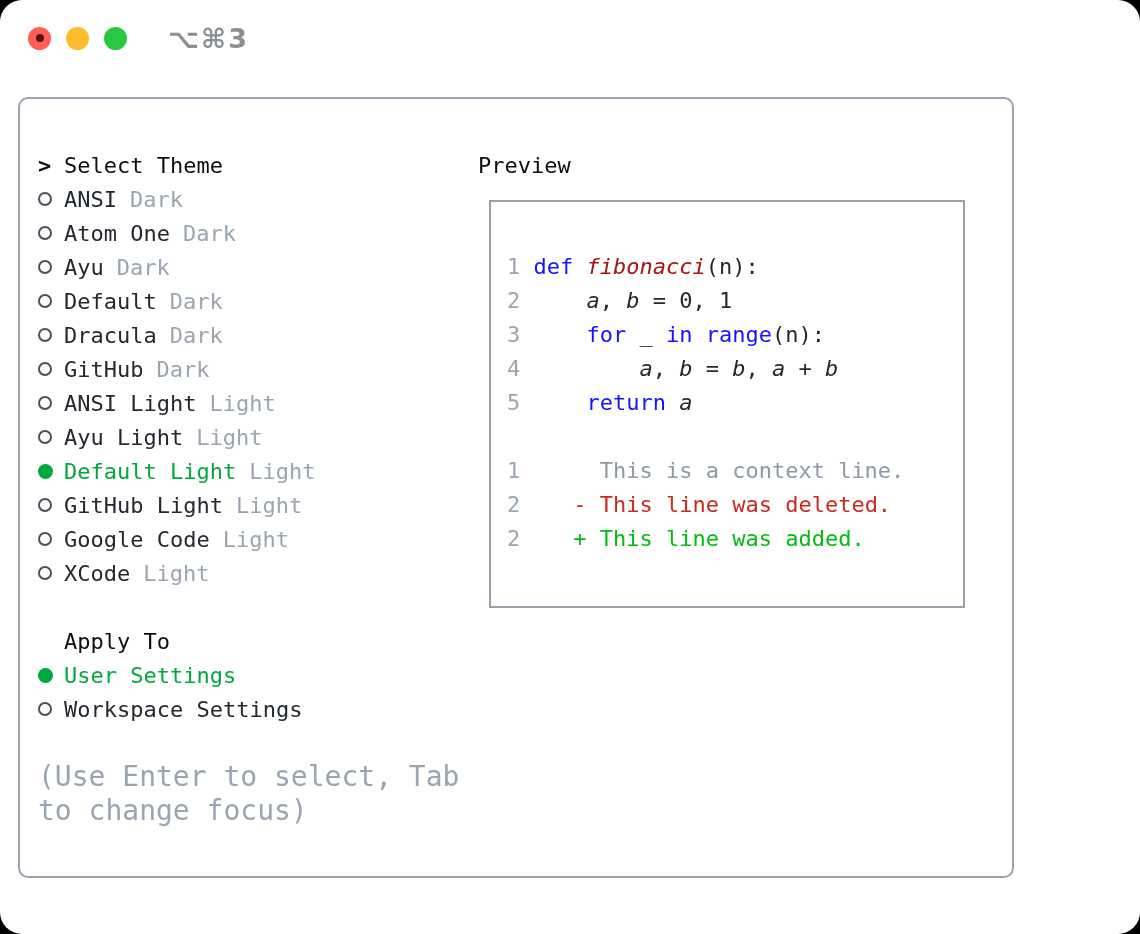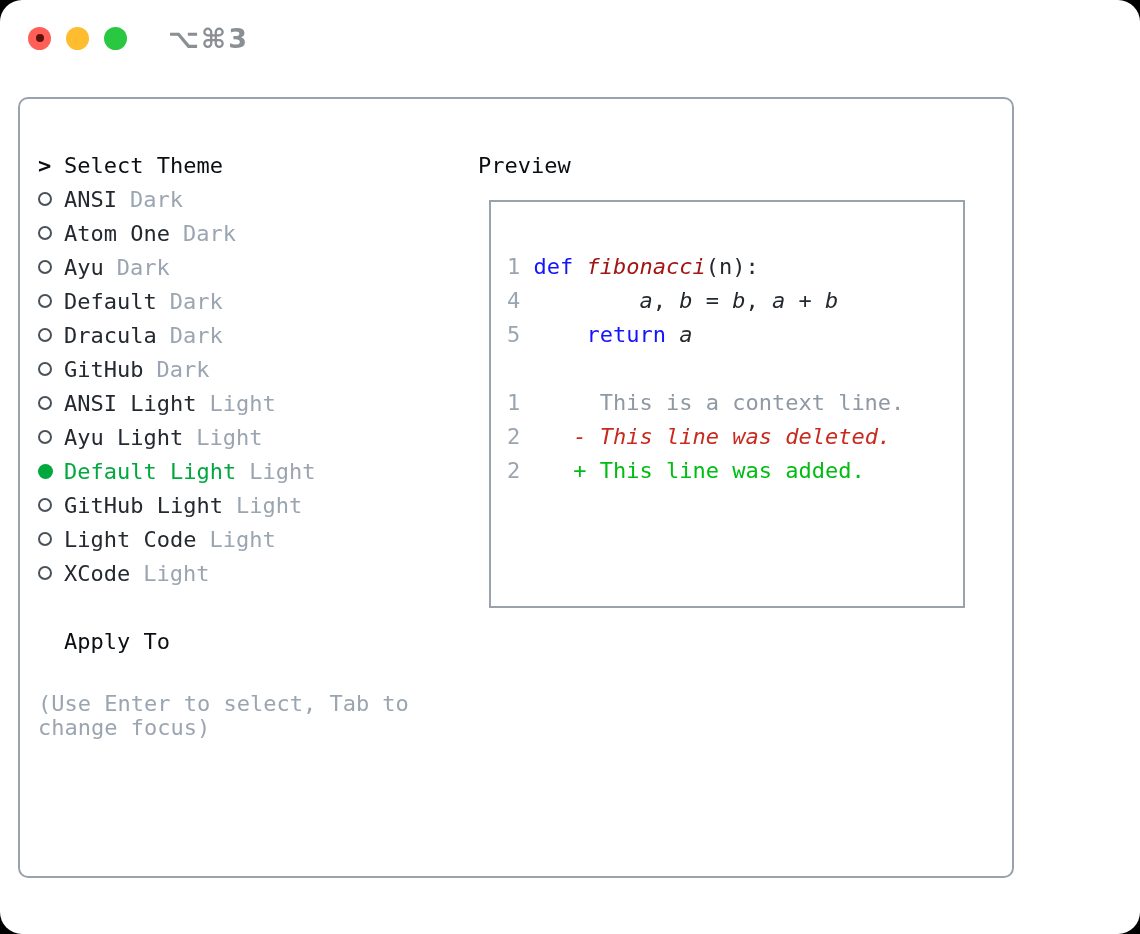--- a/index.html
+++ b/index.html
@@ -46,37 +46,37 @@
     box-sizing:border-box;width:14px;height:14px;border-radius:50%;
     border:2px solid #49515a;background:transparent;
   }
   .dot.sel{border:none;background:var(--green,#00a83e);width:15px;height:15px;}
   .name{color:var(--text,#24292f);}
   .theme-row.selected .name{color:var(--green,#00a83e);}
   .apply-row.selected .name{color:var(--green,#00a83e);}
   .tag{color:var(--muted,#9aa5b1);margin-left:13px;}
   .apply-label{color:var(--heading,#171b20);}
   .hint{
-    width:440px;font-size:22px;line-height:24px;color:var(--muted,#9aa5b1);
+    width:440px;font-size:28px;line-height:34px;color:var(--muted,#9aa5b1);
   }
   
   .preview-box{
     box-sizing:border-box;margin-left:11px;margin-top:18px;
     width:476px;height:408px;
     border:2px solid var(--border,#99a3ad);
     padding:48px 0 0 16px;background:#fff;overflow:hidden;
   }
   .code-line{white-space:pre;height:34px;line-height:34px;font-size:22px;color:var(--text,#24292f);}
   .tok-ln{color:var(--muted,#9aa5b1);}
   .tok-kw{color:var(--kw,#1414ff);}
   .tok-fn{color:var(--fn,#a31515);font-style:italic;}
   .tok-v{font-style:italic;}
   .tok-pl{color:var(--text,#24292f);}
   .tok-ctx{color:var(--ctx,#8f99a3);margin-top:24px;}
-  .tok-del{color:var(--del,#c9291e);font-style:italic;}
+  .tok-del{color:var(--del,#c9291e);}
   .tok-add{color:var(--add,#00bd13);}
 </style>
 </head>
 <body>
 
 <div class="window">
 
   <div class="titlebar">
     <div class="tl tl-red">
       <span class="tl-dot"></span>
@@ -162,51 +162,67 @@
             <span class="marker">
               <span class="dot"></span>
             </span>
             <span class="name">GitHub Light</span>
             <span class="tag">Light</span>
           </div>
           <div class="row theme-row">
             <span class="marker">
               <span class="dot"></span>
             </span>
-            <span class="name">Light Code</span>
+            <span class="name">Google Code</span>
             <span class="tag">Light</span>
           </div>
           <div class="row theme-row">
             <span class="marker">
               <span class="dot"></span>
             </span>
             <span class="name">XCode</span>
             <span class="tag">Light</span>
           </div>
         </div>
 
       <div class="row"></div>
 
       <div class="row">
         <span class="marker"></span>
         <span class="apply-label">Apply To</span>
       </div>
 
+      <div id="apply-list">
+          <div class="row apply-row selected">
+            <span class="marker">
+              <span class="dot sel"></span>
+            </span>
+            <span class="name">User Settings</span>
+          </div>
+          <div class="row apply-row">
+            <span class="marker">
+              <span class="dot"></span>
+            </span>
+            <span class="name">Workspace Settings</span>
+          </div>
+        </div>
 
       <div class="row"></div>
 
       <div class="hint">(Use Enter to select, Tab to change focus)</div>
     </div>
 
     <div class="right-col">
       <div class="row">
         <span class="header-label">Preview</span>
       </div>
       <div class="preview-box" id="code-box">
           <div class="code-line"><span class="tok-ln">1 </span><span class="tok-kw">def</span><span class="tok-pl"> </span><span class="tok-fn">fibonacci</span><span class="tok-pl">(n):</span></div>
+          <div class="code-line"><span class="tok-ln">2</span><span class="tok-pl">     </span><span class="tok-v">a</span><span class="tok-pl">, </span><span class="tok-v">b</span><span class="tok-pl"> = 0, 1</span></div>
+          <div class="code-line"><span class="tok-ln">3</span><span class="tok-pl">     </span><span class="tok-kw">for</span><span class="tok-pl"> _ </span><span class="tok-kw">in</span><span class="tok-pl"> </span><span class="tok-kw">range</span><span class="tok-pl">(n):</span></div>
           <div class="code-line"><span class="tok-ln">4</span><span class="tok-pl">         </span><span class="tok-v">a</span><span class="tok-pl">, </span><span class="tok-v">b</span><span class="tok-pl"> = </span><span class="tok-v">b</span><span class="tok-pl">, </span><span class="tok-v">a</span><span class="tok-pl"> + </span><span class="tok-v">b</span></div>
           <div class="code-line"><span class="tok-ln">5</span><span class="tok-pl">     </span><span class="tok-kw">return</span><span class="tok-pl"> </span><span class="tok-v">a</span></div>
           <div class="code-line"></div>
           <div class="code-line"><span class="tok-ln">1</span><span class="tok-ctx">      This is a context line.</span></div>
           <div class="code-line"><span class="tok-ln">2</span><span class="tok-pl">    </span><span class="tok-del">- This line was deleted.</span></div>
           <div class="code-line"><span class="tok-ln">2</span><span class="tok-pl">    </span><span class="tok-add">+ This line was added.</span></div>
         </div>
     </div>
 
   </div>

